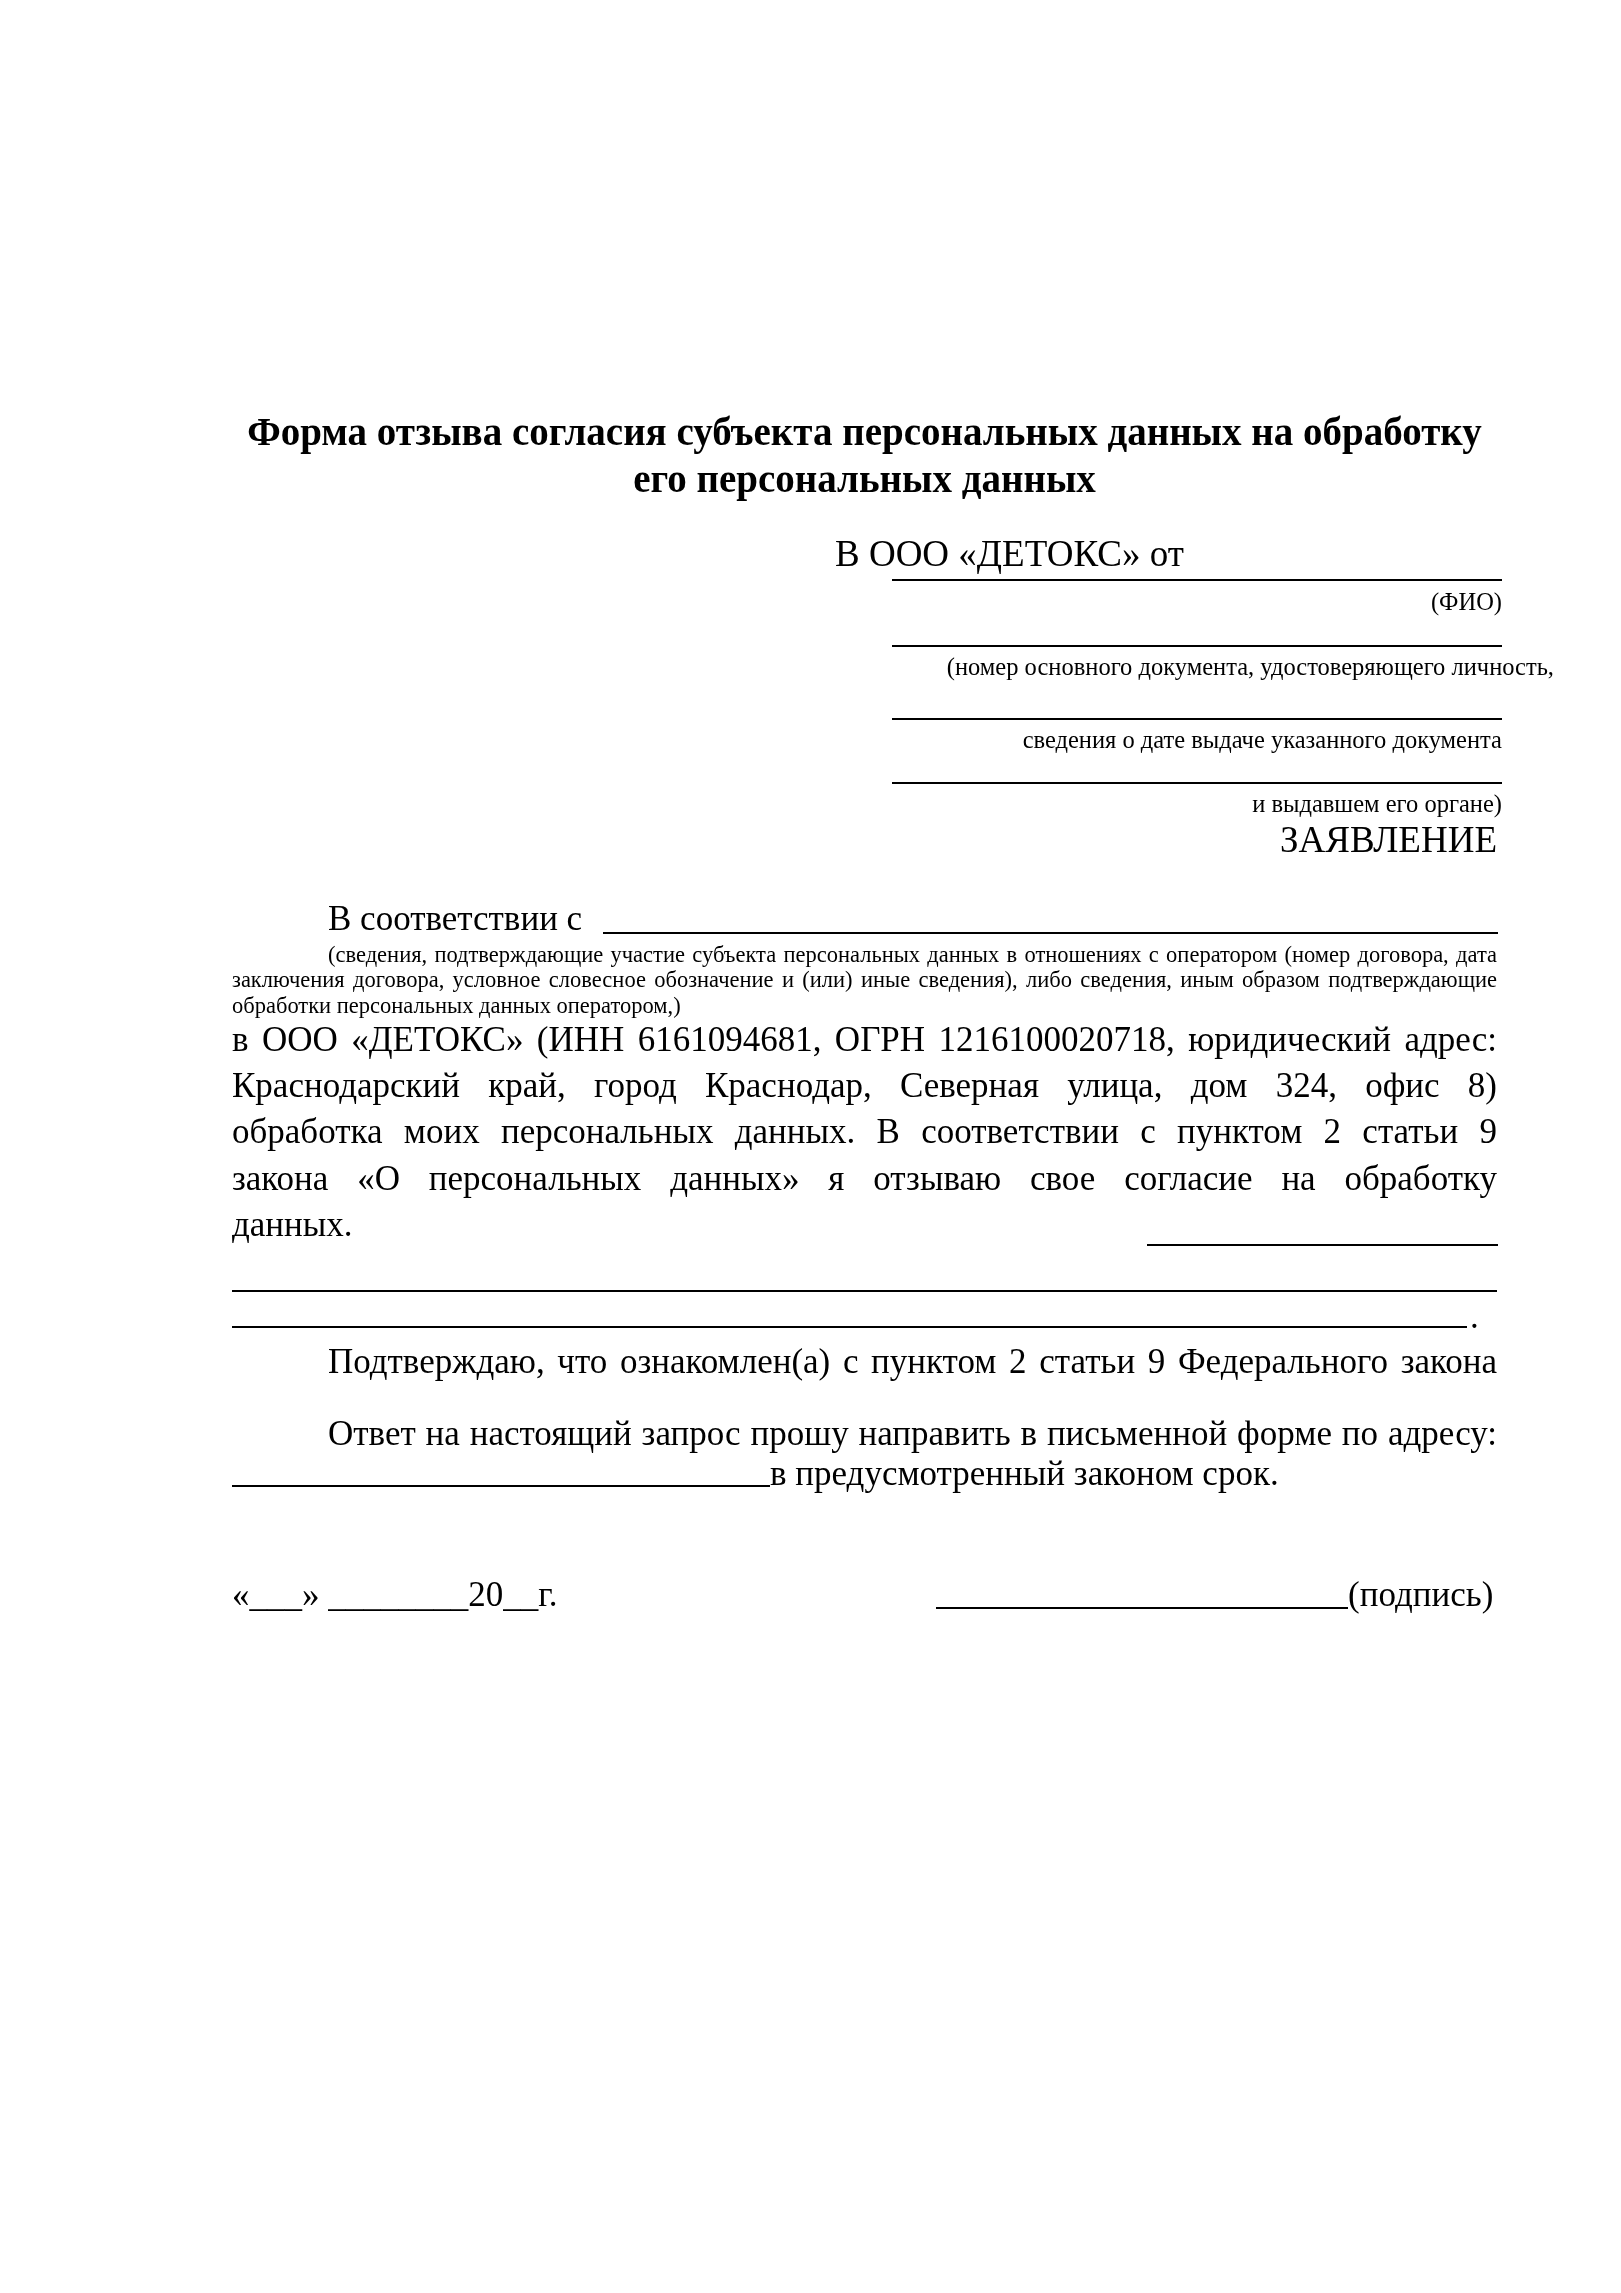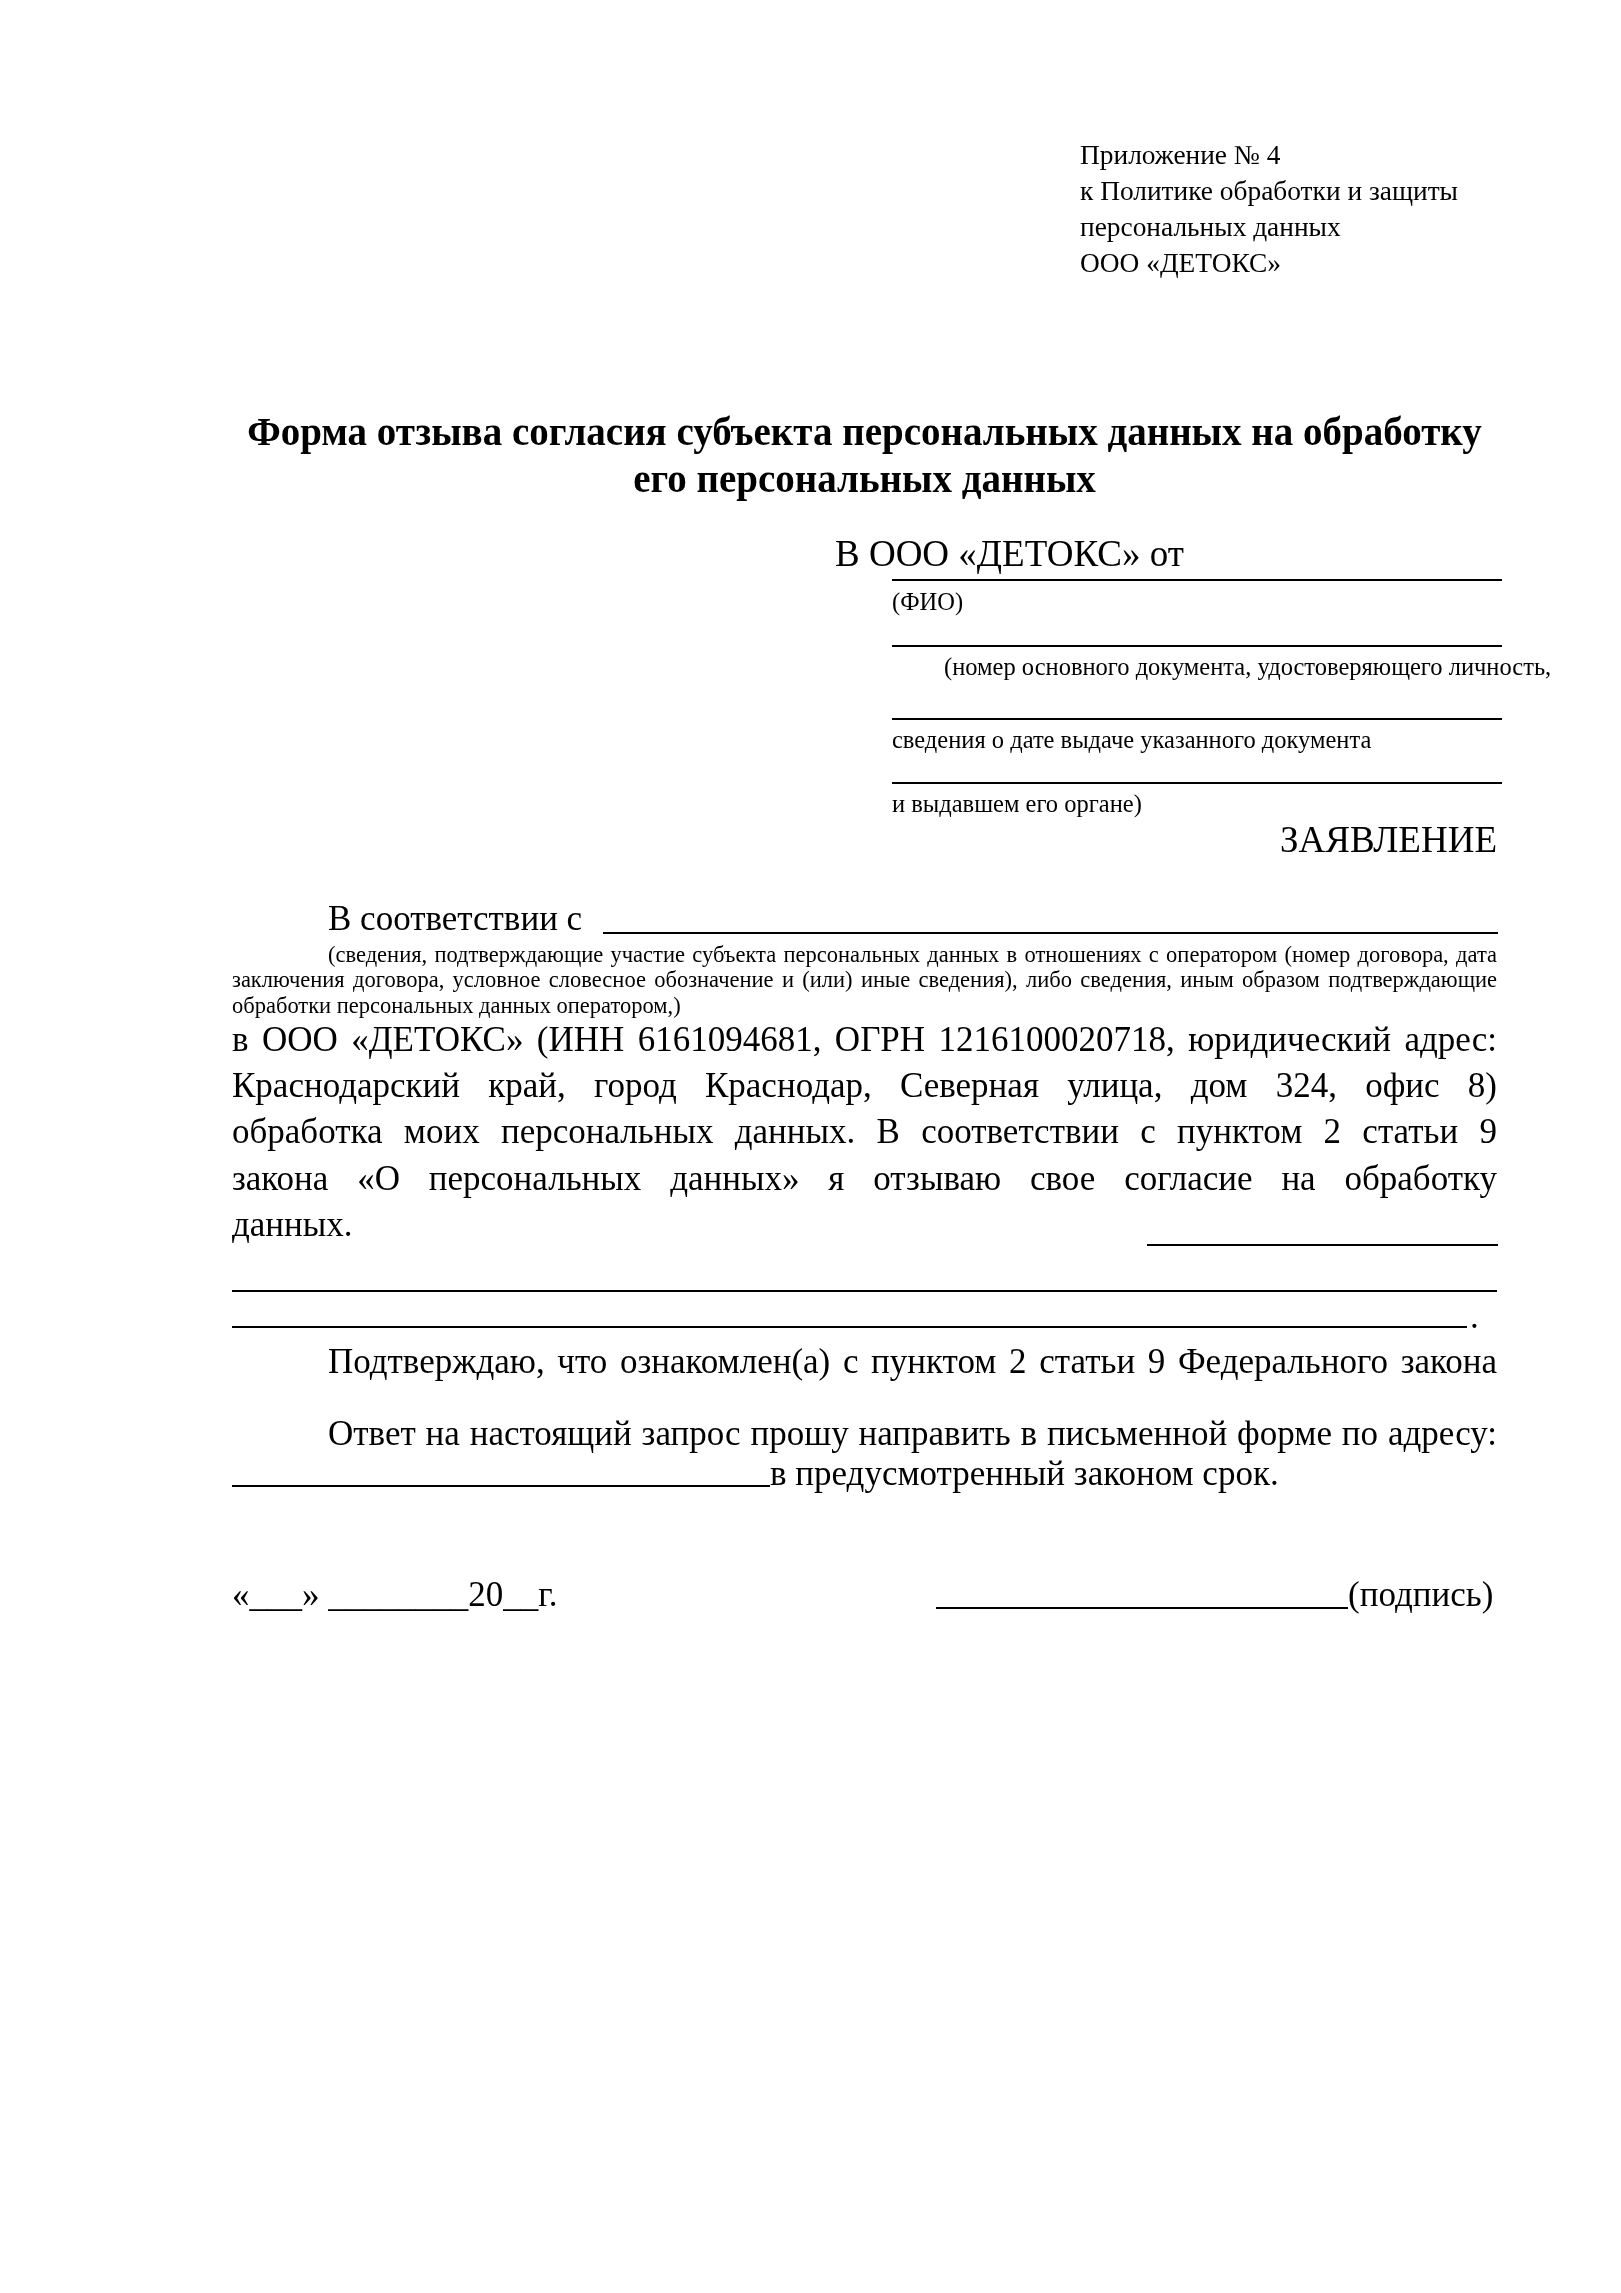--- a/index.html
+++ b/index.html
@@ -42,41 +42,35 @@
     overflow: hidden;
     height: 43px;
   }
   .blank {
     border-top: 2.9px solid #000000;
     height: 0;
   }
   .caption {
     font-size: 24.5px;
     line-height: 27.4px;
-    text-align: left;
+    text-align: right;
     white-space: nowrap;
   }
   .footnote {
     font-size: 22.5px;
     line-height: 25.5px;
     white-space: nowrap;
   }
   .footnote.just { height: 25.5px; white-space: normal; }
 </style>
 </head>
 <body>
 
 <div class="page">
 
-  <div class="abs hdr">
-    <div>Приложение № 4</div>
-    <div>к Политике обработки и защиты</div>
-    <div>персональных данных</div>
-    <div>ООО «ДЕТОКС»</div>
-  </div>
 
   <div class="abs title" style="top:408px;">Форма отзыва согласия субъекта персональных данных на обработку</div>
   <div class="abs" style="left:835px; top:532px; font-size:37px; white-space:nowrap;">В ООО «ДЕТОКС» от</div>
 
   <div class="abs title" style="top:455px;">его персональных данных</div>
 
   <div class="abs blank" style="left:892px; width:610px; top:579px;"></div>
   <div class="abs caption" style="left:892px; width:610px; top:588px;">(ФИО)</div>
 
   <div class="abs blank" style="left:892px; width:610px; top:645px;"></div>

